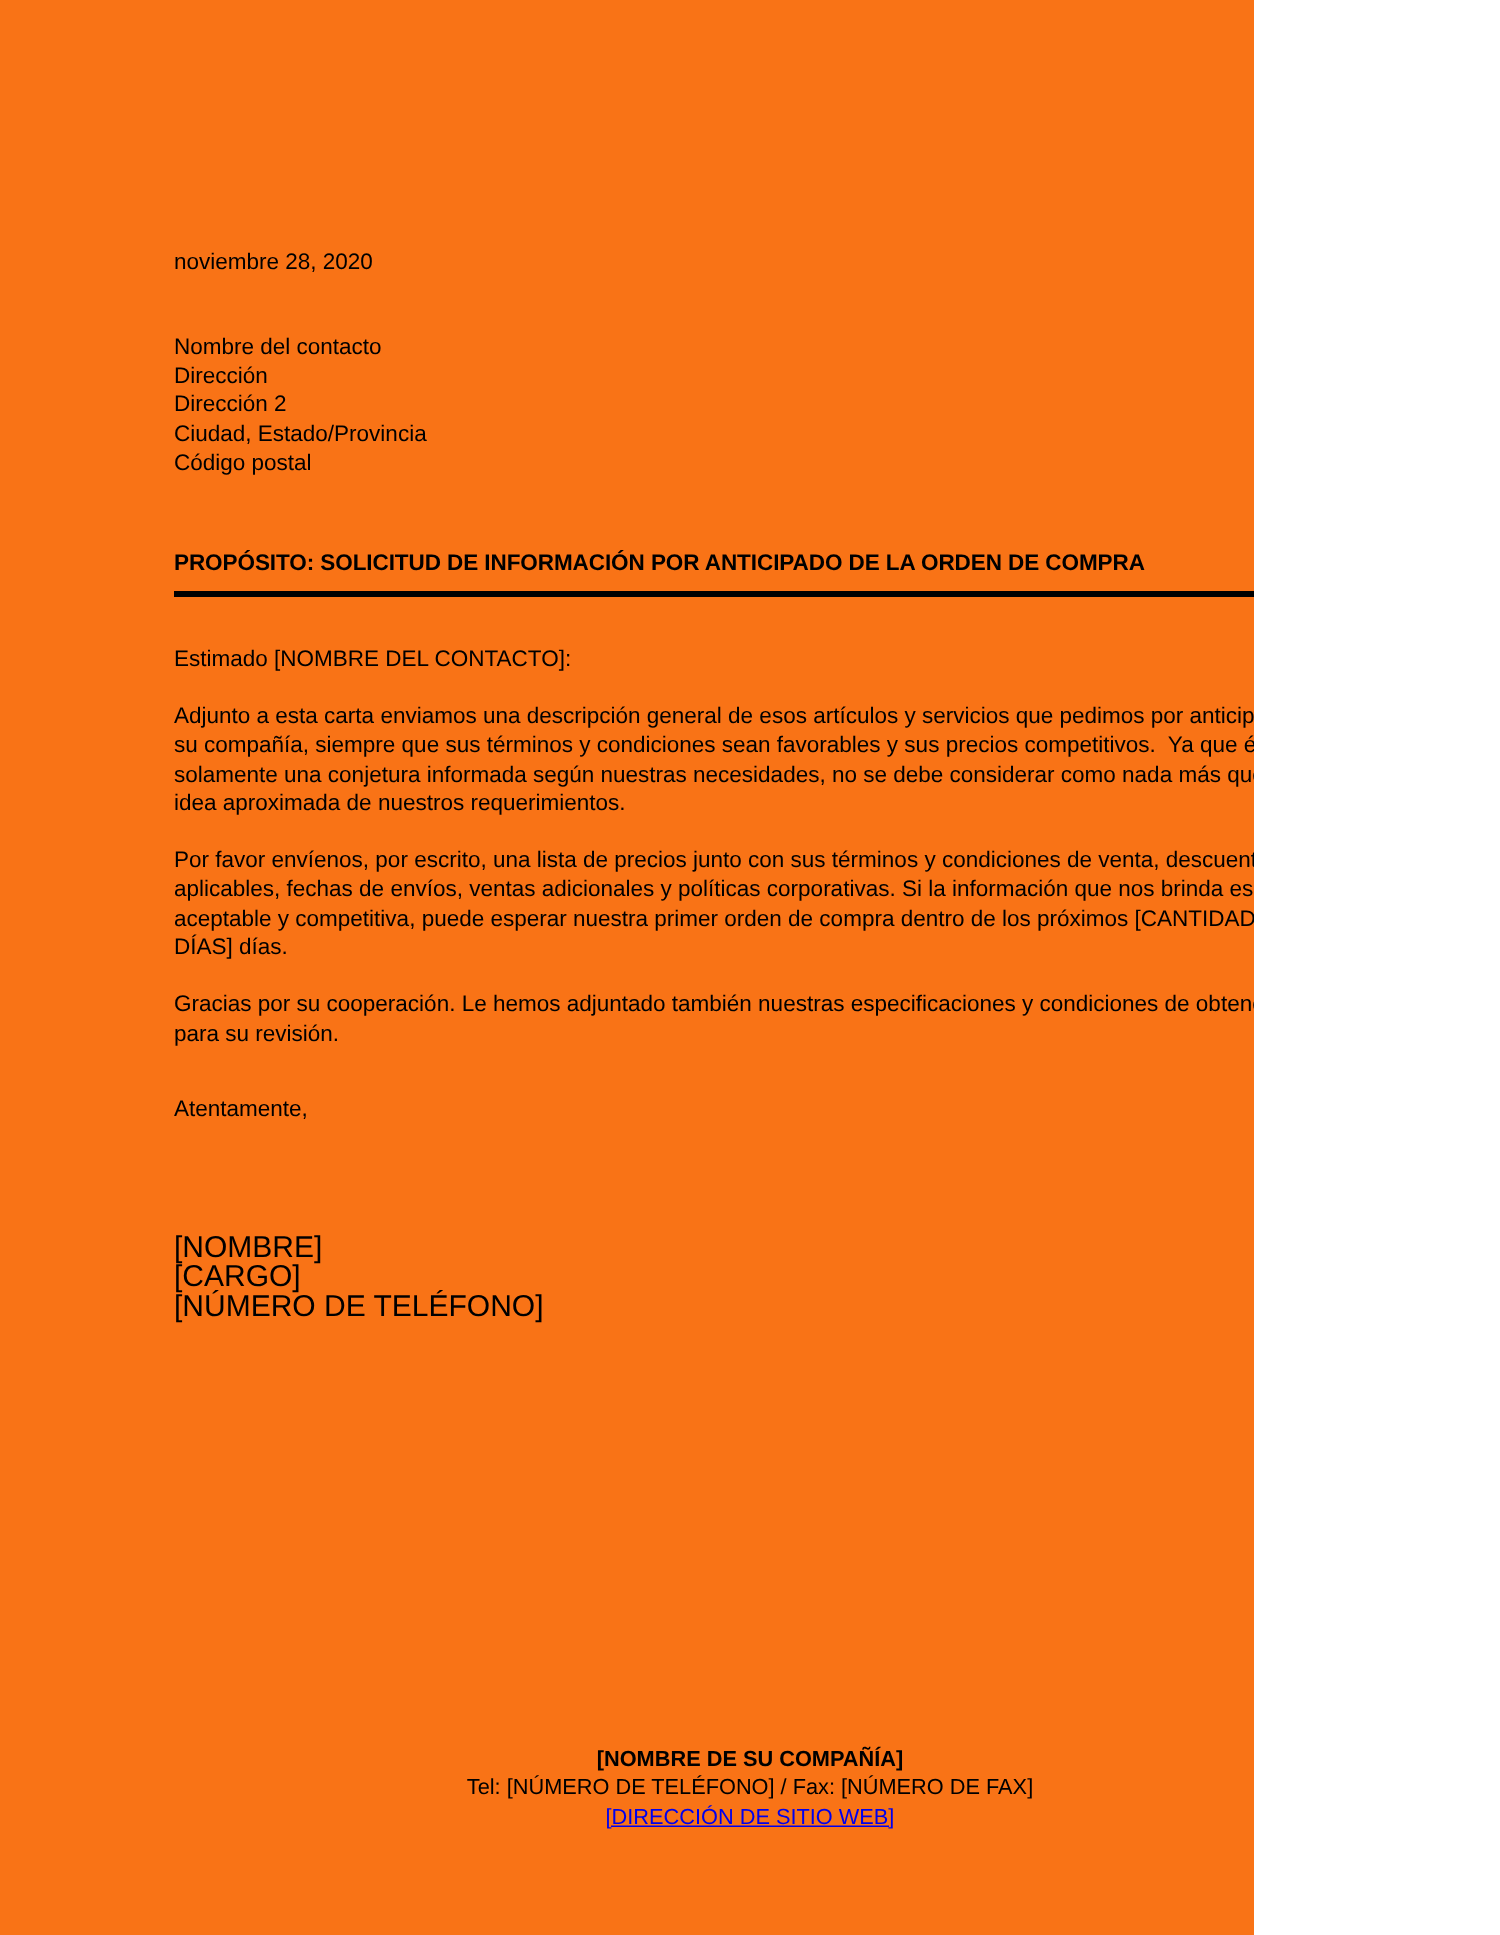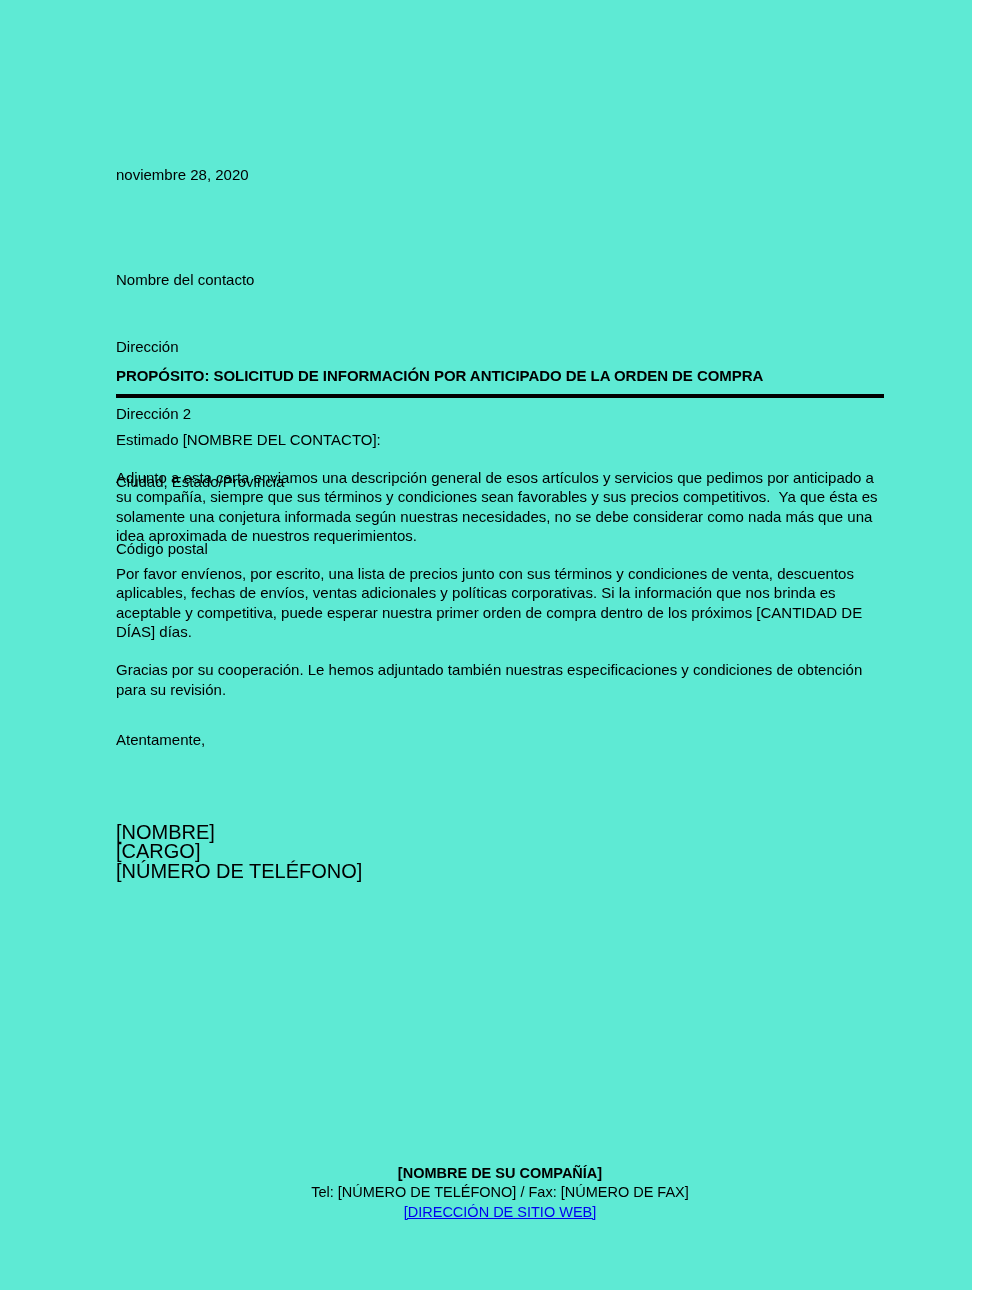--- a/index.html
+++ b/index.html
@@ -11,23 +11,23 @@
     width: 1000px;
     height: 1290px;
     position: relative;
     font-family: "Liberation Sans", sans-serif;
     color: #000000;
     -webkit-font-smoothing: antialiased;
   }
   .page {
     position: absolute;
     left: 0; top: 0;
-    width: 972px;
+    width: 836px;
     height: 1290px;
-    background: #5eead4;
+    background: #f97316;
     overflow: hidden;
   }
   .content {
     position: absolute;
     left: 116px;
     top: 0;
     width: 768px;
   }
   .date-line {
     position: absolute;
@@ -39,21 +39,20 @@
   }
   .address-block {
     position: absolute;
     left: 0;
     top: 222px;
     font-size: 15px;
     line-height: 19.2px;
   }
   .address-block div {
     white-space: nowrap;
-    margin-top: 48px;
   }
   .subject-wrap {
     position: absolute;
     left: 0;
     top: 366px;
     width: 768px;
   }
   .subject-line {
     font-size: 15px;
     font-weight: bold;

